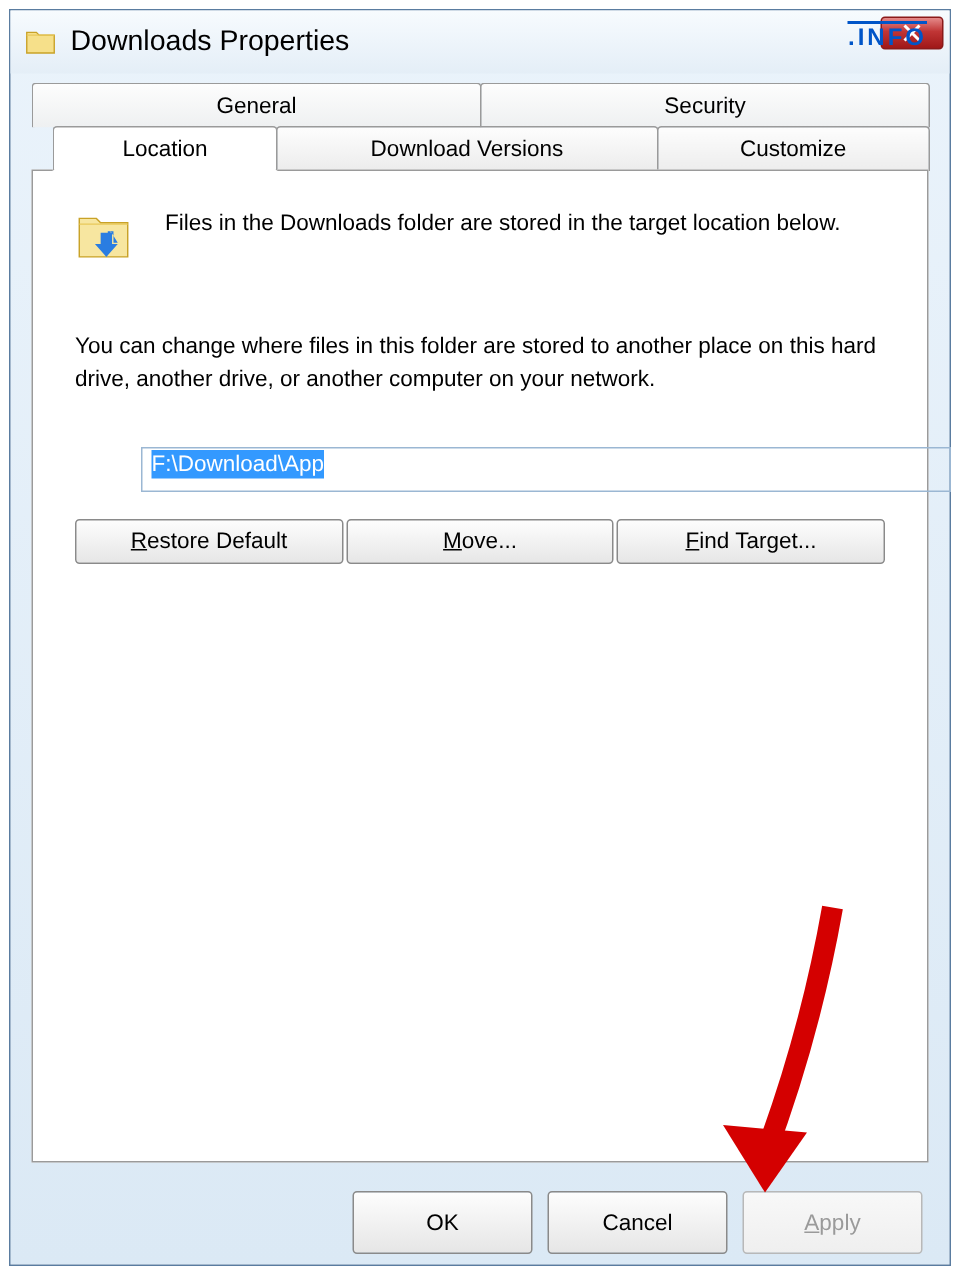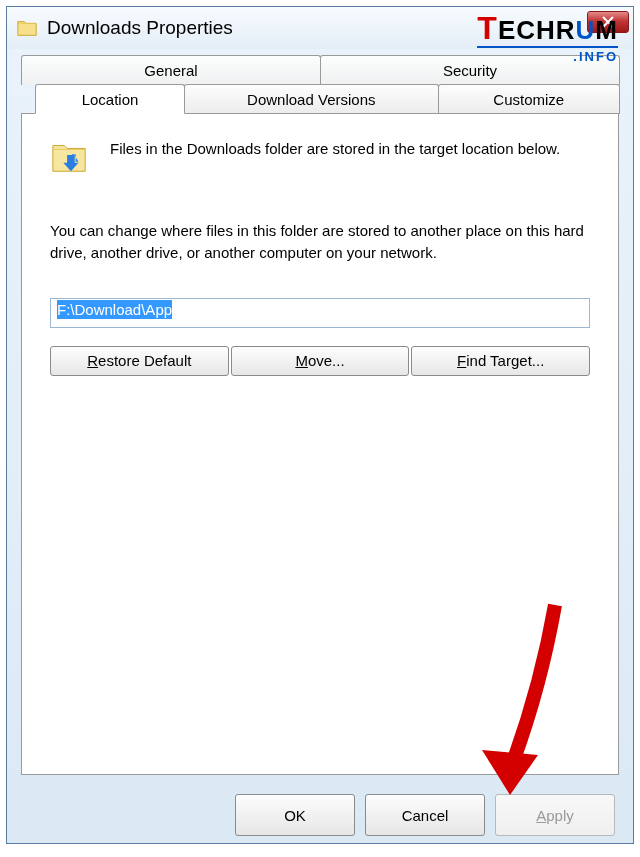--- a/index.html
+++ b/index.html
@@ -106,20 +106,21 @@
     line-height: 1.45;
   }
   .path-input {
     margin-top: 34px;
     width: 100%;
     height: 30px;
     border: 1px solid #9bb7d3;
     padding: 2px 6px;
     font-family: inherit;
     font-size: 15px;
+    margin-left: 44px;
   }
   .path-input .sel {
     background: #3399ff;
     color: #fff;
     padding: 1px 0;
   }
   .btn-row {
     margin-top: 18px;
     display: flex;
     gap: 2px;
@@ -155,21 +156,21 @@
     right: 22px; top: 12px;
     text-align: right;
     font-family: Arial, sans-serif;
     font-weight: bold;
     line-height: 1;
     z-index: 50;
   }
   .logo .word { font-size: 26px; color: #000; letter-spacing: 1px; }
   .logo .word .red { color: #d40000; font-size: 32px; }
   .logo .word .blue { color: #0055c8; }
-  .logo .info { font-size: 13px; color: #0055c8; letter-spacing: 2px; border-top: 2px solid #0055c8; margin-top: 2px; padding-top: 2px; }
+  .logo .info { font-size: 16px; color: #0055c8; letter-spacing: 2px; border-top: 2px solid #0055c8; margin-top: 2px; padding-top: 2px; }
   .arrow {
     position: absolute;
     right: 60px;
     top: 600px;
     z-index: 60;
     pointer-events: none;
   }
 </style>
 </head>
 <body>
@@ -236,21 +237,20 @@
   </div>
 
   <div class="footer">
     <button class="btn">OK</button>
     <button class="btn">Cancel</button>
     <button class="btn apply"><u>A</u>pply</button>
   </div>
 </div>
 
 <div class="logo">
-  <div class="word"><span class="red">T</span>ECHR<span class="blue">U</span>M</div>
   <div class="info">.INFO</div>
 </div>
 
 <svg class="arrow" width="110" height="210" viewBox="0 0 110 210">
   <defs>
     <marker id="ah" markerWidth="20" markerHeight="20" refX="10" refY="10" orient="auto">
       <path d="M0 0 L20 10 L0 20 z" fill="#d40000"></path>
     </marker>
   </defs>
   <path d="M85 5 Q 70 90 40 170" stroke="#d40000" stroke-width="14" fill="none"></path>

